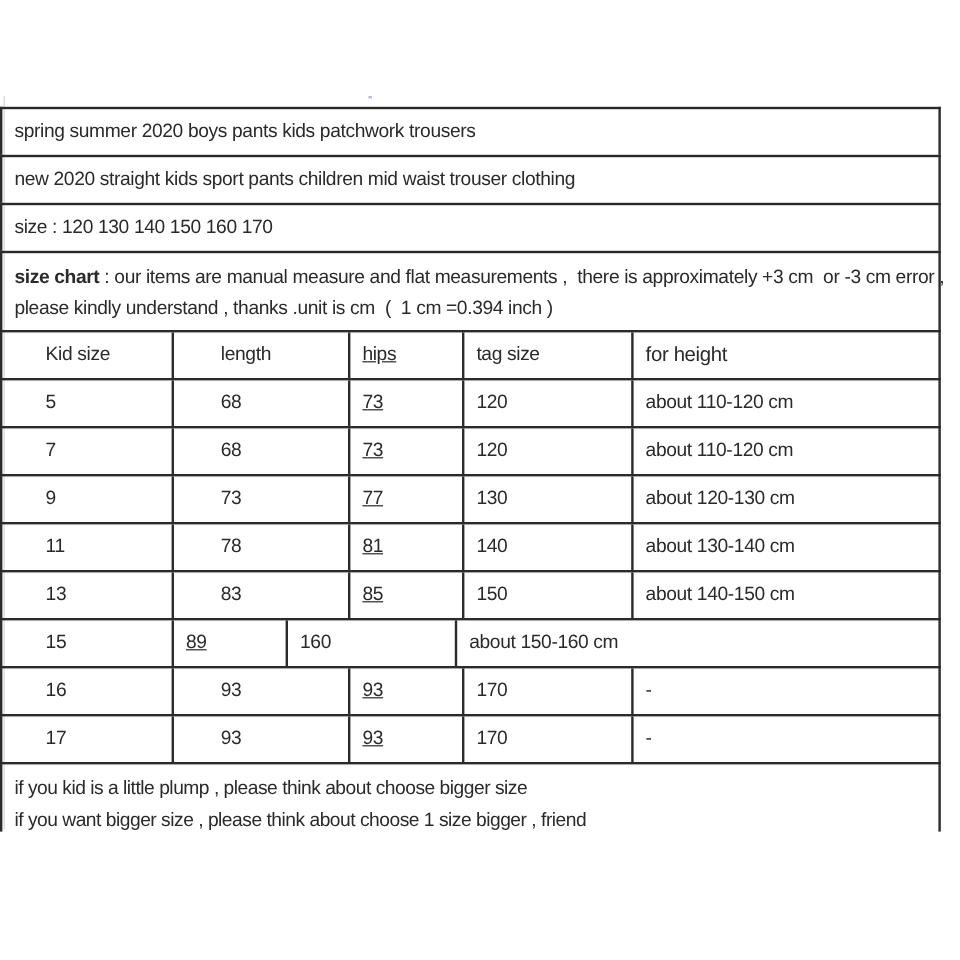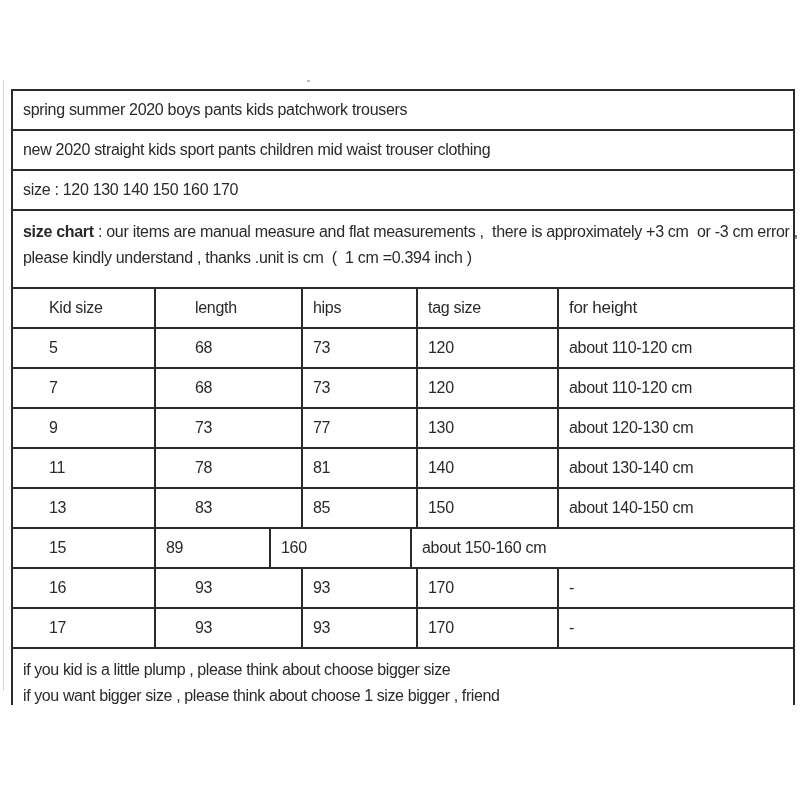--- a/index.html
+++ b/index.html
@@ -26,41 +26,41 @@
     .dot-mark {
       position: absolute;
       left: 307px;
       top: 80px;
       width: 3px;
       height: 2px;
       background: #b8bcd8;
     }
     .sheet {
       position: absolute;
-      left: 11px;
+      left: 0;
       top: 89px;
       width: 784px;
     }
     .row {
       box-sizing: border-box;
       border-left: 2px solid #2b2b2b;
       border-right: 2px solid #2b2b2b;
       border-top: 2px solid #2b2b2b;
       font-size: 16px;
       letter-spacing: -0.3px;
     }
     .row.text-row {
       height: 40px;
       line-height: 38px;
       padding-left: 10px;
       white-space: nowrap;
       overflow: hidden;
     }
     .row.note-row {
-      height: 78px;
+      height: 66px;
       padding: 8px 10px 0 10px;
       line-height: 26px;
     }
     .note-row .bold {
       font-weight: bold;
     }
     .grid-row {
       display: flex;
       height: 40px;
       line-height: 38px;
@@ -70,21 +70,21 @@
       padding-left: 10px;
       white-space: nowrap;
       overflow: hidden;
       border-right: 2px solid #2b2b2b;
     }
     .cell:last-child {
       border-right: none;
     }
     .c1 { width: 143px; padding-left: 36px; }
     .c2 { width: 118px; margin-left: 29px; }
-    .c3 { width: 115px; }
+    .c3 { width: 95px; text-decoration: underline; }
     .c4 { width: 141px; }
     .c5 { flex: 1; border-radius: 16px; }
     .grid-row.header .c5 {
       font-size: 17px;
     }
     .footer-row {
       box-sizing: border-box;
       border-left: 2px solid #2b2b2b;
       border-right: 2px solid #2b2b2b;
       border-top: 2px solid #2b2b2b;

